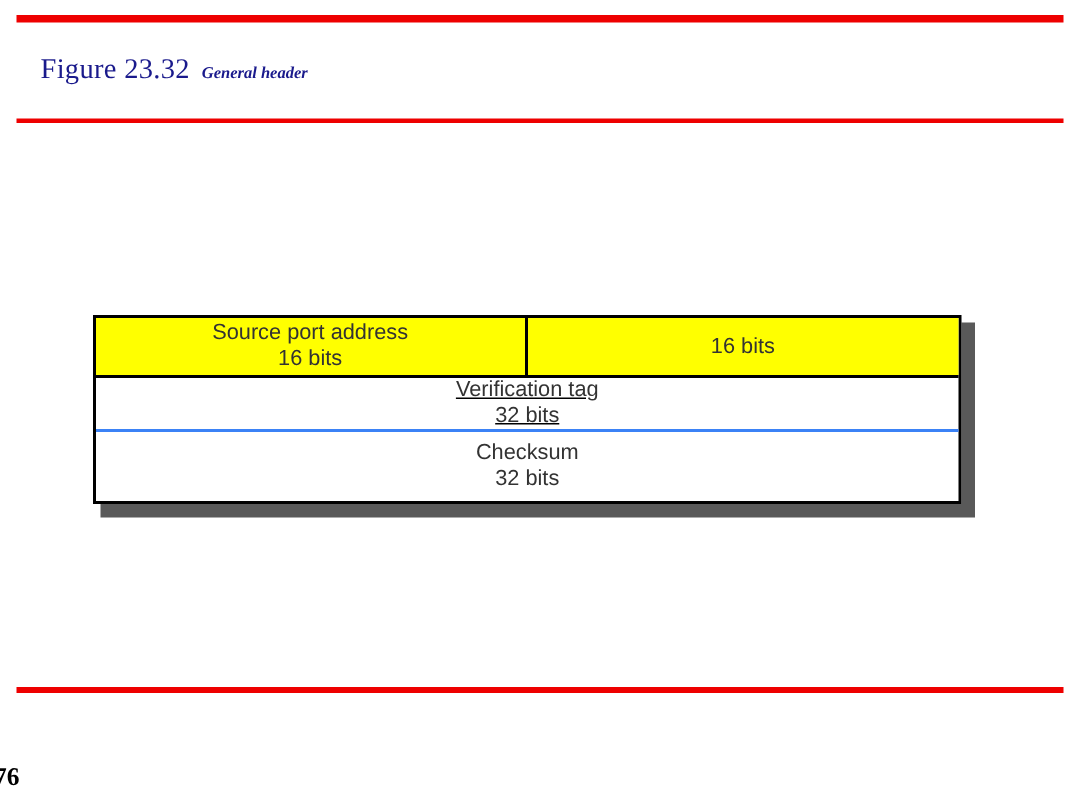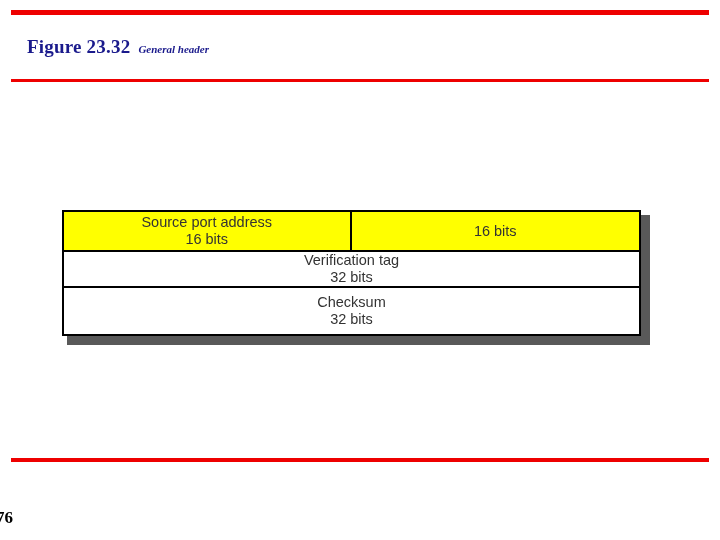--- a/index.html
+++ b/index.html
@@ -39,21 +39,21 @@
     background: #ee0000;
   }
   .fig-caption {
     position: absolute;
     left: 27px;
     top: 36px;
     white-space: nowrap;
   }
   .fig-caption .fig-label {
     font-family: "Liberation Serif", serif;
-    font-weight: bold;
+    font-weight: normal;
     font-size: 19px;
     color: #1a1a8c;
     letter-spacing: 0.2px;
   }
   .fig-caption .fig-title {
     font-family: "Liberation Serif", serif;
     font-weight: bold;
     font-style: italic;
     font-size: 11px;
     color: #1a1a8c;
@@ -101,21 +101,22 @@
     display: flex;
     flex-direction: row;
     box-sizing: border-box;
   }
   .row.r1 {
     height: 48px;
     border-bottom: 2px solid #000000;
   }
   .row.r2 {
     height: 39px;
-    border-bottom: 2px solid #000000;
+    border-bottom: 2px solid #3b82f6;
+    text-decoration: underline;
   }
   .row.r3 {
     height: 55px;
   }
   .cell {
     box-sizing: border-box;
     display: flex;
     flex-direction: column;
     align-items: center;
     justify-content: center;

